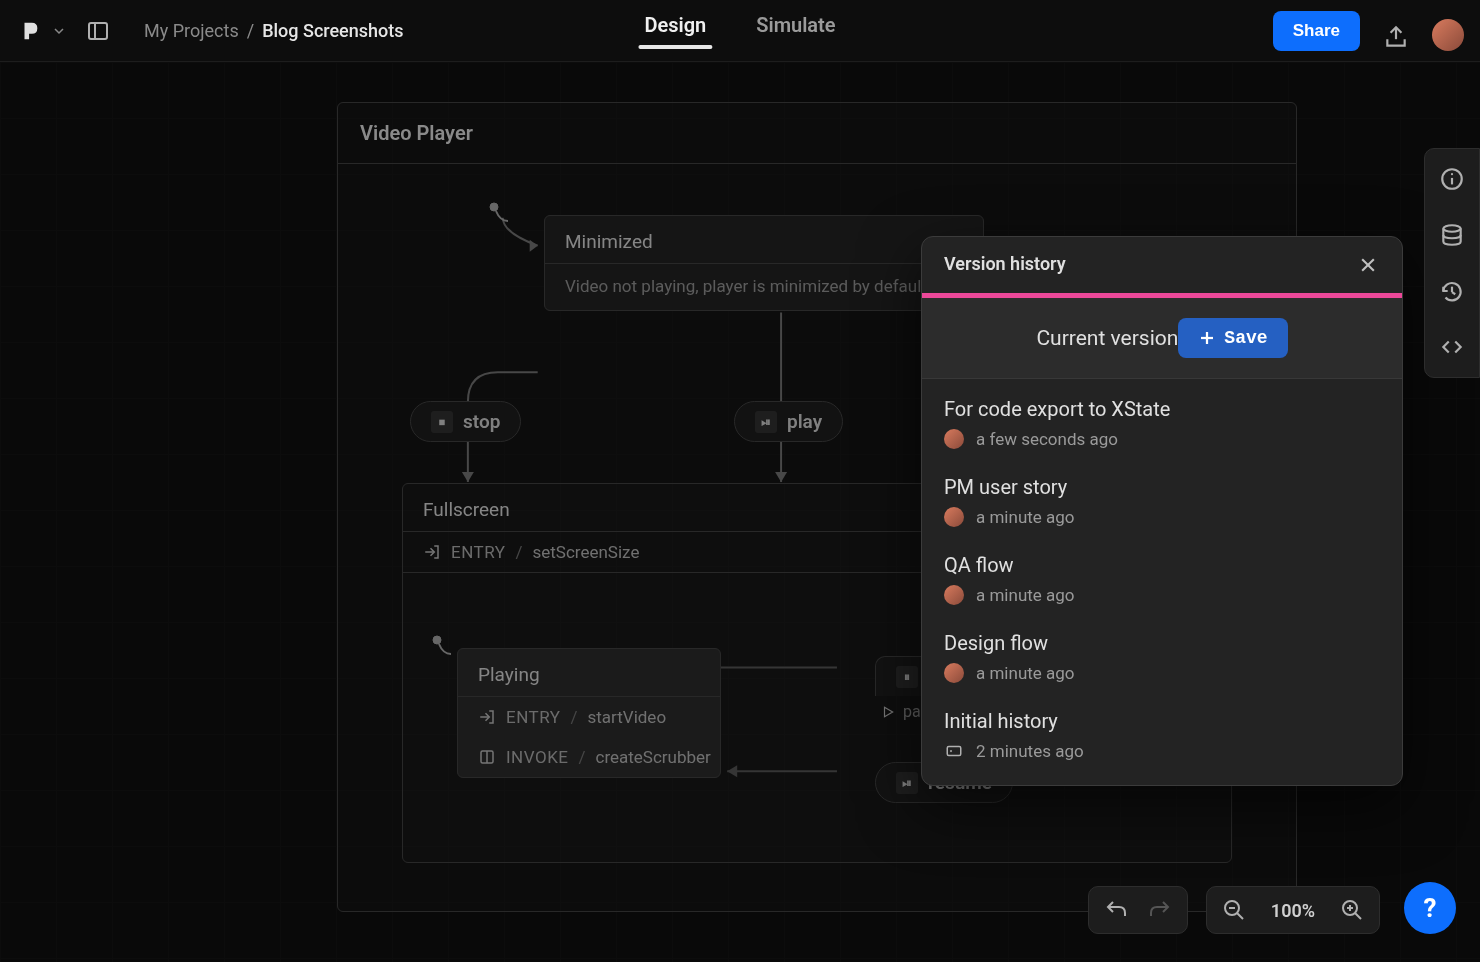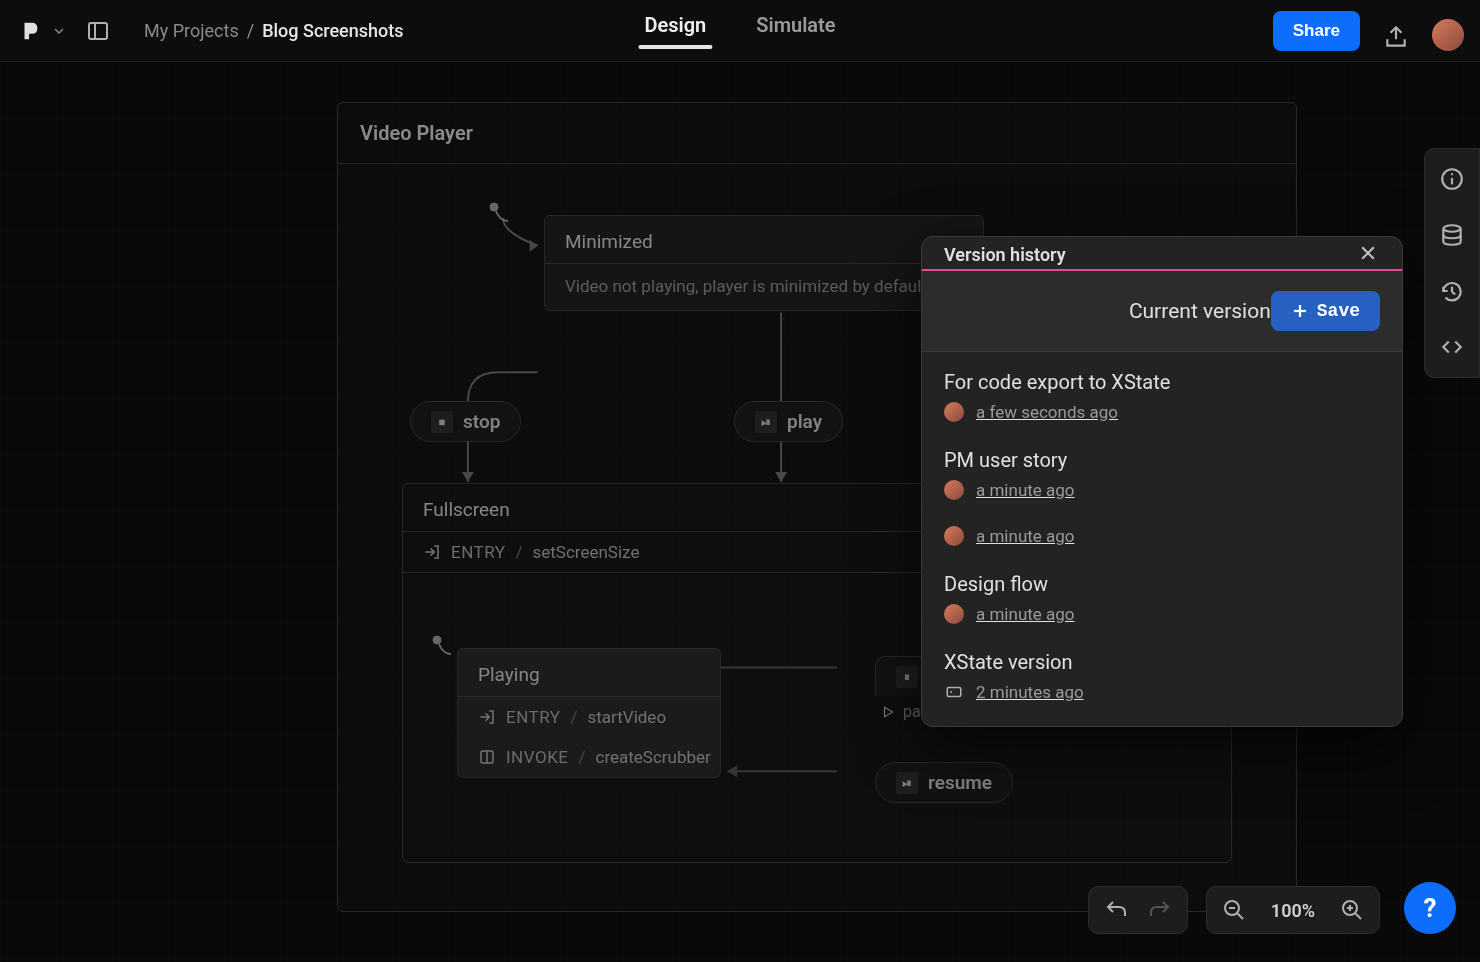--- a/index.html
+++ b/index.html
@@ -57,30 +57,30 @@
 .arrow-svg { position:absolute; left:0; top:0; width:100%; height:100%; pointer-events:none; }
 .arrow-svg path, .arrow-svg line { stroke:#6a6a6a; stroke-width:2; fill:none; }
 .arrow-svg .head { fill:#6a6a6a; }
 
 
 .right-rail { position:absolute; right:0; top:86px; width:56px; background:#1d1d1d; border:1px solid #2d2d2d; border-radius:10px 0 0 10px; padding:16px 0; display:flex; flex-direction:column; align-items:center; gap:28px; }
 .rail-icon { width:28px; height:28px; cursor:pointer; color:#b0b0b0; display:flex; align-items:center; justify-content:center; }
 
 
 .vh-panel { position:absolute; left:921px; top:174px; width:482px; background:#232323; border:1px solid #3b3b3b; border-radius:12px; box-shadow:0 20px 60px rgba(0,0,0,0.6); }
-.vh-header { display:flex; align-items:flex-end; justify-content:space-between; padding:4px 22px; border-bottom:2px solid #ec4899;}
+.vh-header { display:flex; align-items:flex-start; justify-content:space-between; padding:16px 22px; border-bottom:5px solid #ec4899;}
 .vh-title { font-size:18px; font-weight:600; color:#e0e0e0;}
 .vh-close { width:24px; height:24px; cursor:pointer; color:#c0c0c0; display:flex; align-items:center; justify-content:center;}
-.vh-current { display:flex; align-items:center; justify-content:flex-end; padding:20px 22px; background:#2c2c2c; border-bottom:1px solid #383838;}
+.vh-current { display:flex; align-items:center; justify-content:center; padding:20px 22px; background:#2c2c2c; border-bottom:1px solid #383838;}
 .vh-current-label { font-size:21px; color:#e0e0e0;}
 .vh-save-btn { background:#2560c2; color:#fff; border:none; border-radius:8px; padding:10px 20px; font-size:18px; font-weight:600; display:flex; align-items:center; gap:8px; cursor:pointer;font-family:Liberation Mono, monospace;}
 .vh-list { padding:18px 22px 24px; display:flex; flex-direction:column; gap:26px;}
 .vh-item { display:flex; flex-direction:column; gap:8px; cursor:pointer;}
 .vh-item-title { font-size:20px; color:#e0e0e0;}
-.vh-item-meta { display:flex; align-items:flex-end; gap:12px;text-decoration:underline;}
+.vh-item-meta { display:flex; align-items:flex-end; gap:12px;}
 .vh-avatar { width:20px; height:20px; border-radius:50%; background:linear-gradient(135deg,#d97b5e,#8a4a3a); }
 .vh-sys-icon { width:20px; height:20px; color:#9a9a9a; display:flex; align-items:center; justify-content:center;}
 .vh-time { font-size:17px; color:#9a9a9a;}
 
 
 .bottom-controls { position:absolute; right:100px; bottom:28px; display:flex; gap:18px; }
 .ctrl-group { background:#1d1d1d; border:1px solid #2d2d2d; border-radius:10px; display:flex; align-items:center; padding:10px 14px; gap:18px;}
 .ctrl-btn { width:26px; height:26px; display:flex; align-items:center; justify-content:center; color:#b0b0b0; cursor:pointer;}
 .ctrl-btn.disabled { color:#555; cursor:default;}
 .zoom-label { font-size:18px; font-weight:600; color:#d0d0d0; padding:0 6px;}
@@ -278,34 +278,35 @@
           </div>
       </div>
       <div class="vh-item">
         <div class="vh-item-title">PM user story</div>
         <div class="vh-item-meta">
             <div class="vh-avatar"></div>
             <span class="vh-time">a minute ago</span>
           </div>
       </div>
       <div class="vh-item">
+        <div class="vh-item-title">QA flow</div>
         <div class="vh-item-meta">
             <div class="vh-avatar"></div>
             <span class="vh-time">a minute ago</span>
           </div>
       </div>
       <div class="vh-item">
         <div class="vh-item-title">Design flow</div>
         <div class="vh-item-meta">
             <div class="vh-avatar"></div>
             <span class="vh-time">a minute ago</span>
           </div>
       </div>
       <div class="vh-item">
-        <div class="vh-item-title">XState version</div>
+        <div class="vh-item-title">Initial history</div>
         <div class="vh-item-meta">
           <div class="vh-sys-icon">
               <svg class="stroke-ico" width="18" height="18" viewBox="0 0 24 24">
                 <rect x="3" y="6" width="18" height="12" rx="2"></rect>
                 <circle cx="8" cy="12" r="1.5" fill="#9a9a9a" stroke="none"></circle>
               </svg>
             </div>
           <span class="vh-time">2 minutes ago</span>
         </div>
       </div>

